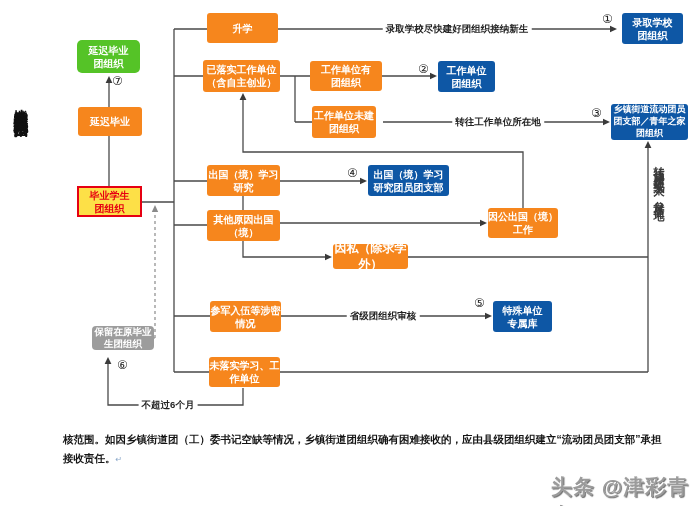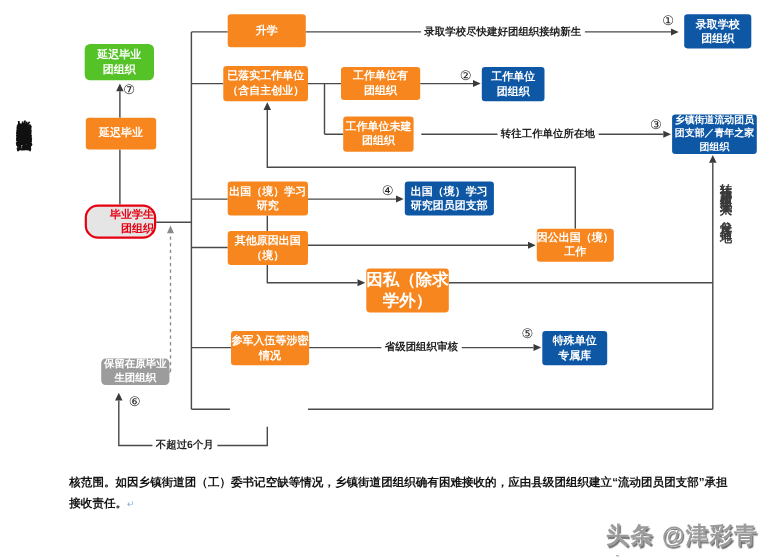--- a/index.html
+++ b/index.html
@@ -10,21 +10,21 @@
   #flow-svg{position:absolute;left:0;top:0;}
   .node{
     position:absolute;display:flex;flex-direction:column;align-items:center;justify-content:center;
     text-align:center;color:#fff;font-weight:bold;border-radius:3px;line-height:1.3;font-size:10px;
     box-sizing:border-box;
   }
   .orange{background:#F6861D;}
   .blue{background:#0E57A5;}
   .green{background:#55C327;border-radius:5px;}
   .gray{background:#9C9C9C;border-radius:4px;font-size:9.5px;}
-  .redbox{background:#e5e5e5;border:2px solid #E60012;color:#E60012;border-radius:12px;align-items:flex-end;}
+  .redbox{background:#fde047;border:2px solid #E60012;color:#E60012;border-radius:0;}
   .small3{font-size:9px;line-height:1.3;}
   .edge-label{
     position:absolute;transform:translate(-50%,-50%);background:#fff;padding:0 3px;
     font-size:9.5px;font-weight:bold;color:#222;white-space:nowrap;
   }
   .circled{
     position:absolute;font-size:12px;color:#222;font-weight:normal;line-height:1;
   }
   .vtitle{
     position:absolute;writing-mode:vertical-rl;text-orientation:upright;
@@ -112,30 +112,34 @@
     <span>团组织</span>
   </div>
   <div class="node orange" style="left:207px;top:165px;width:73px;height:31px">
     <span>出国（境）学习</span>
     <span>研究</span>
   </div>
   <div class="node orange" style="left:207px;top:210px;width:73px;height:31px">
     <span>其他原因出国</span>
     <span>（境）</span>
   </div>
-  <div class="node orange" style="left:333px;top:244px;width:75px;height:40px;font-size:15px">
+  <div class="node orange" style="left:333px;top:244px;width:75px;height:25px;font-size:12px">
     <span>因私（除求学外）</span>
   </div>
   <div class="node orange" style="left:488px;top:208px;width:70px;height:30px">
     <span>因公出国（境）</span>
     <span>工作</span>
   </div>
   <div class="node orange" style="left:210px;top:301px;width:71px;height:31px">
     <span>参军入伍等涉密</span>
     <span>情况</span>
+  </div>
+  <div class="node orange" style="left:209px;top:357px;width:71px;height:30px">
+    <span>未落实学习、工</span>
+    <span>作单位</span>
   </div>
 
   <div class="node blue" style="left:622px;top:13px;width:61px;height:31px">
     <span>录取学校</span>
     <span>团组织</span>
   </div>
   <div class="node blue" style="left:438px;top:61px;width:57px;height:31px">
     <span>工作单位</span>
     <span>团组织</span>
   </div>

